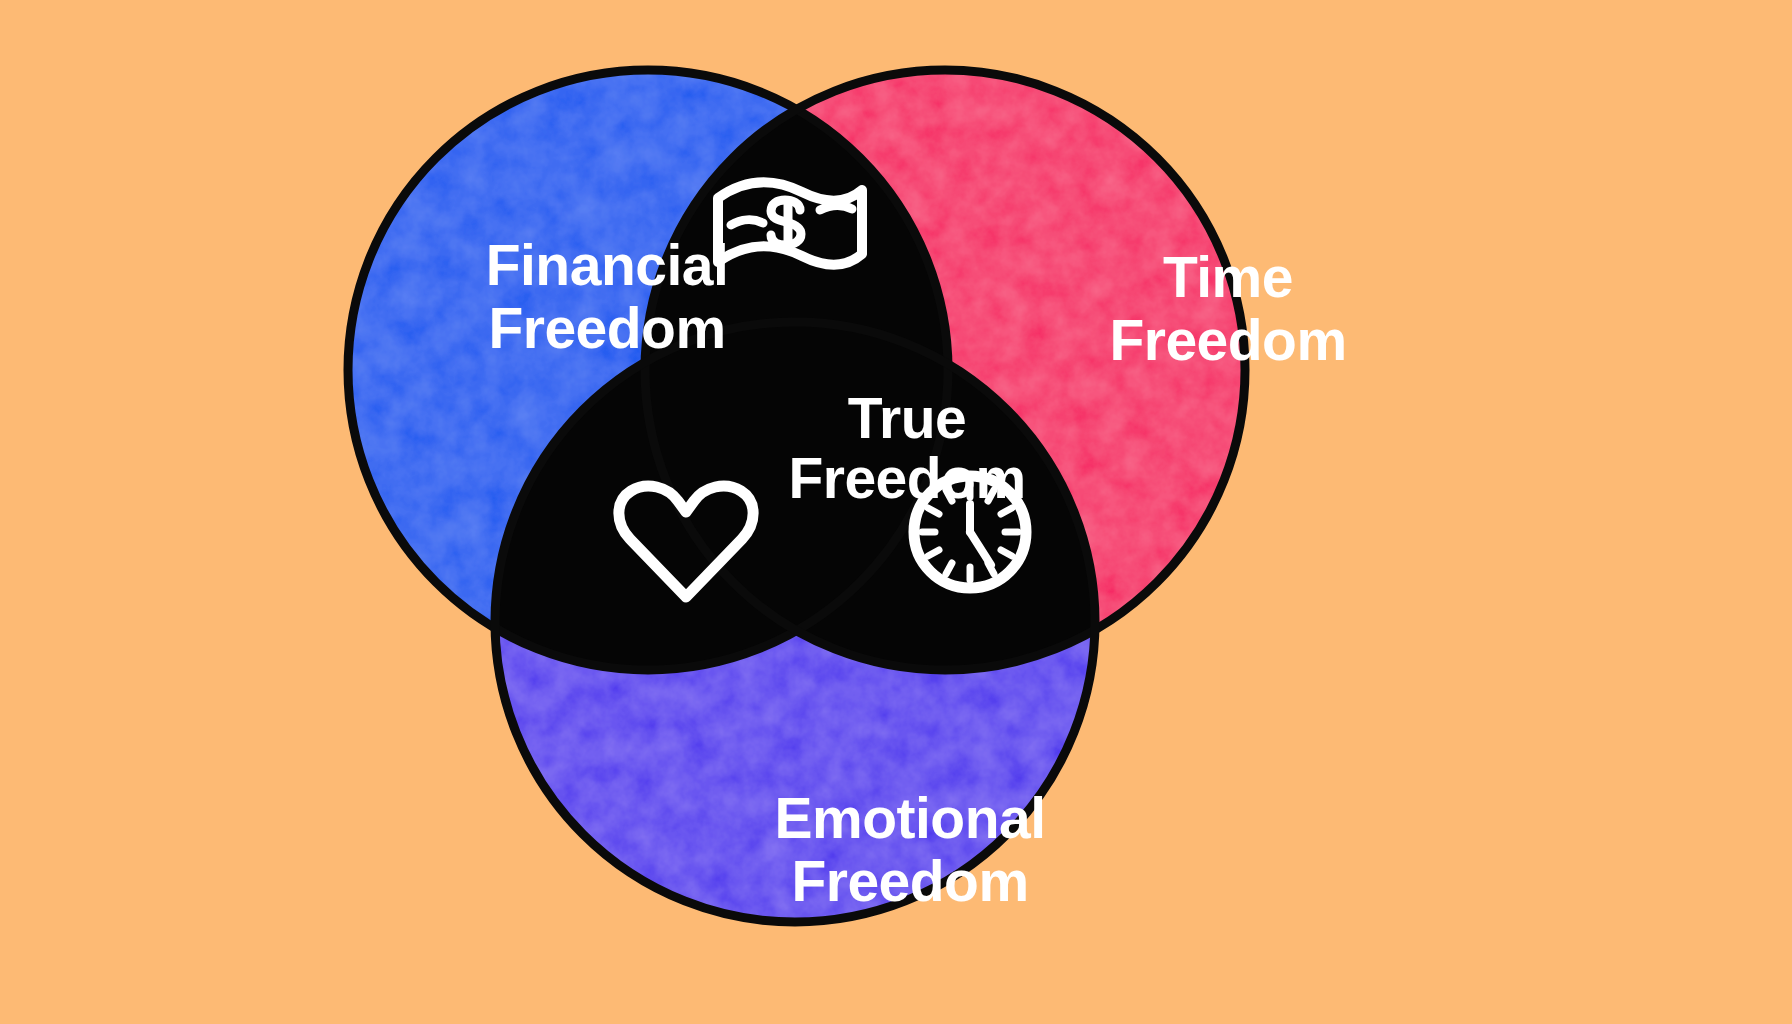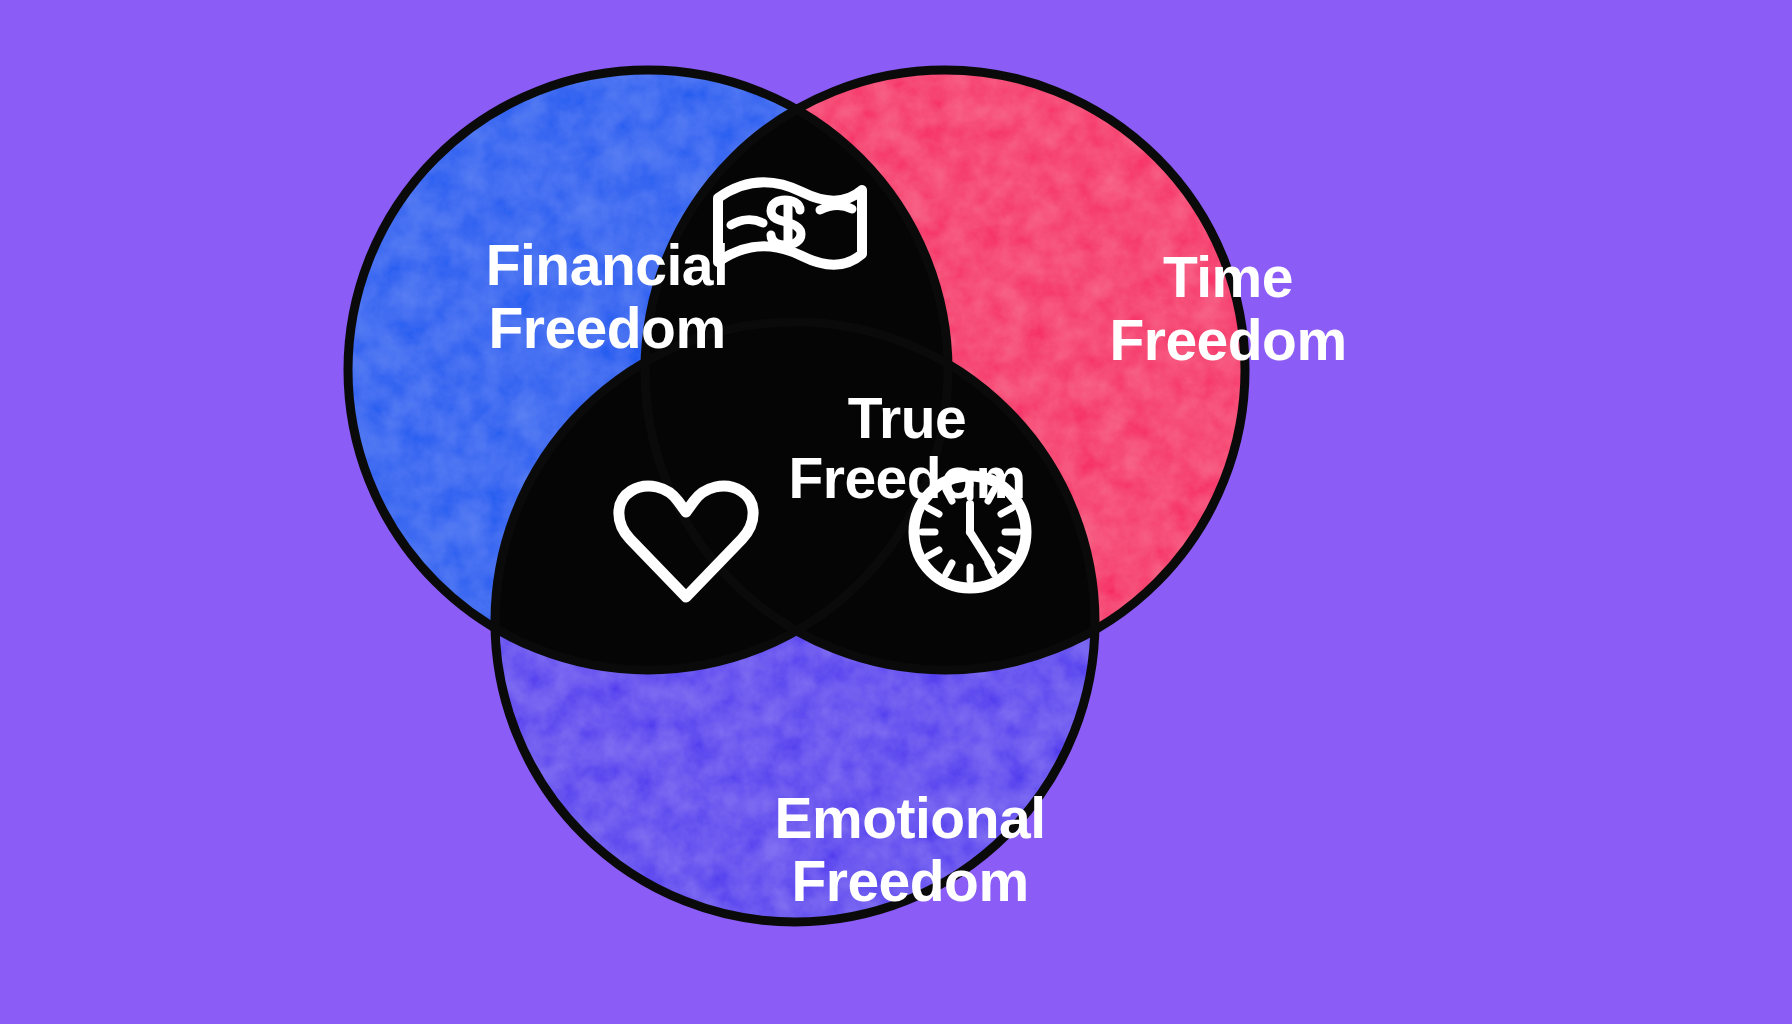--- a/index.html
+++ b/index.html
@@ -11,21 +11,21 @@
   body {
     width: 1792px;
     height: 1024px;
     overflow: hidden;
     font-family: "Liberation Sans", sans-serif;
   }
   #venn-stage {
     position: relative;
     width: 1792px;
     height: 1024px;
-    background: #8b5cf6;
+    background: #fdba74;
   }
   #venn-svg {
     position: absolute;
     top: 0;
     left: 0;
     width: 1792px;
     height: 1024px;
     display: block;
   }
   .venn-label {

